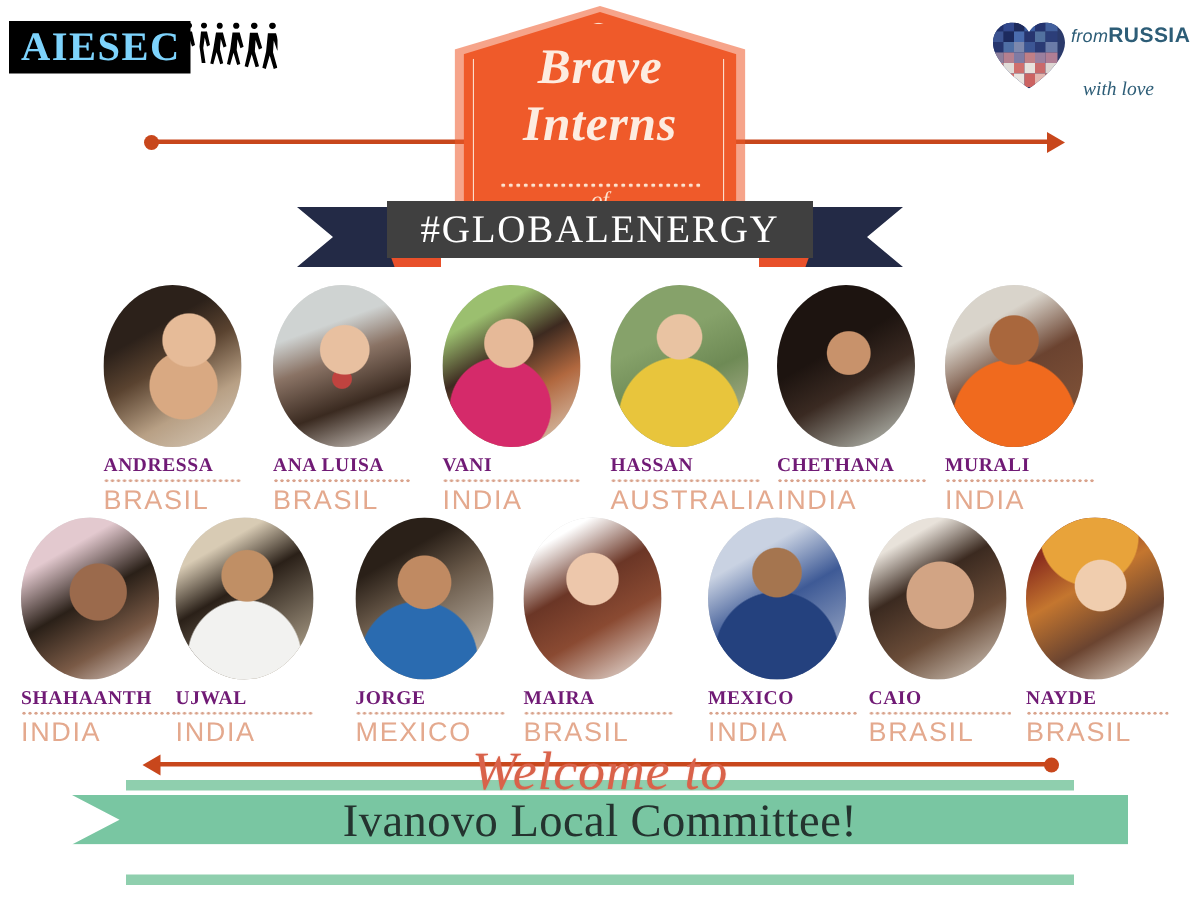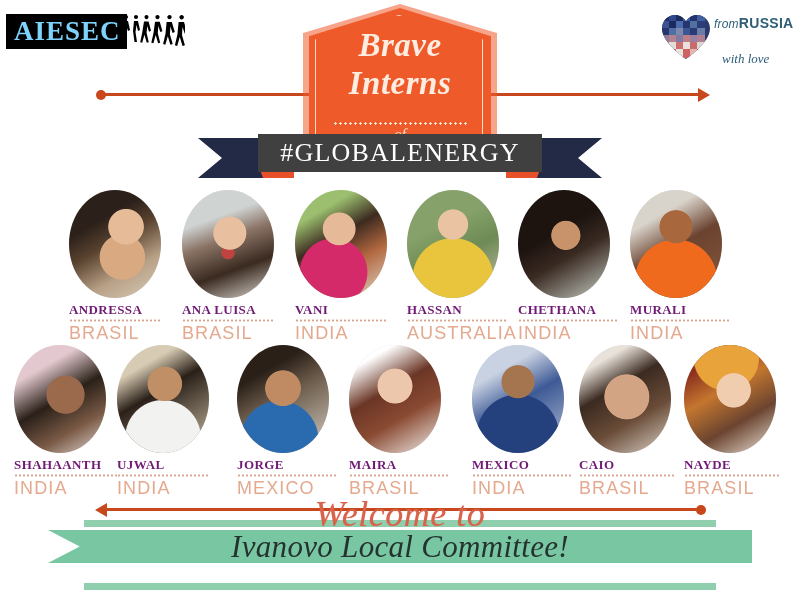--- a/index.html
+++ b/index.html
@@ -121,21 +121,21 @@
     line-height:20px;white-space:nowrap;
   }
 
   
   .wel-bar{position:absolute;height:7px;background:#8fcfae;}
   .wel-ribbon{
     position:absolute;left:48px;top:530px;width:704px;height:33px;
     background:#79c6a2;
     -webkit-clip-path:polygon(0 0,100% 0,100% 100%,0 100%,4.5% 50%);
     clip-path:polygon(0 0,100% 0,100% 100%,0 100%,4.5% 50%);
-    display:flex;align-items:center;justify-content:center;font-style:italic;
+    display:flex;align-items:center;justify-content:center;
   }
   .wel-text{
     font-family:"Liberation Serif",serif;font-size:31px;color:#24332f;
     letter-spacing:.3px;line-height:34px;white-space:nowrap;
   }
   .wel-script{
     position:absolute;left:0;top:494px;width:800px;text-align:center;
     font-family:"Liberation Serif",serif;font-style:italic;
     font-size:36px;color:#d9624a;letter-spacing:.5px;line-height:40px;
     text-shadow:0 0 1px rgba(217,98,74,.4);

